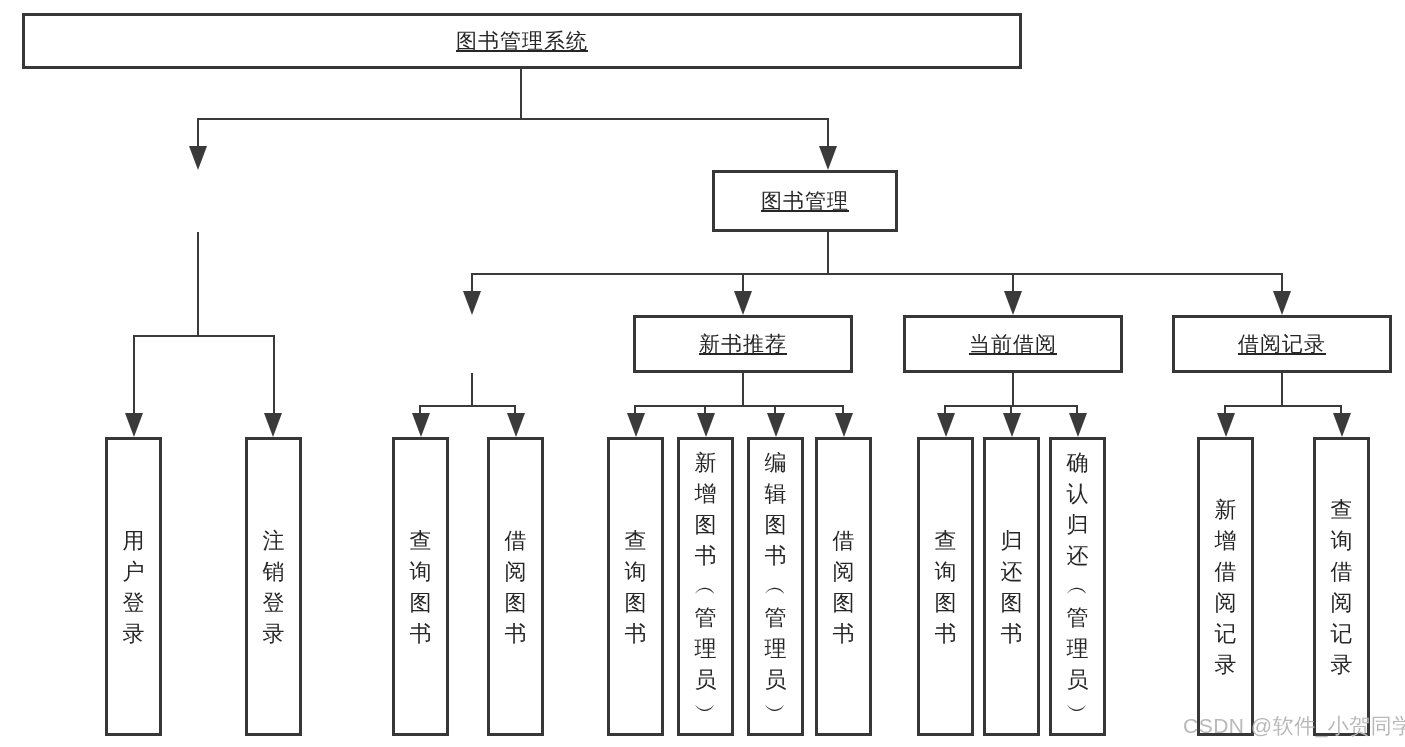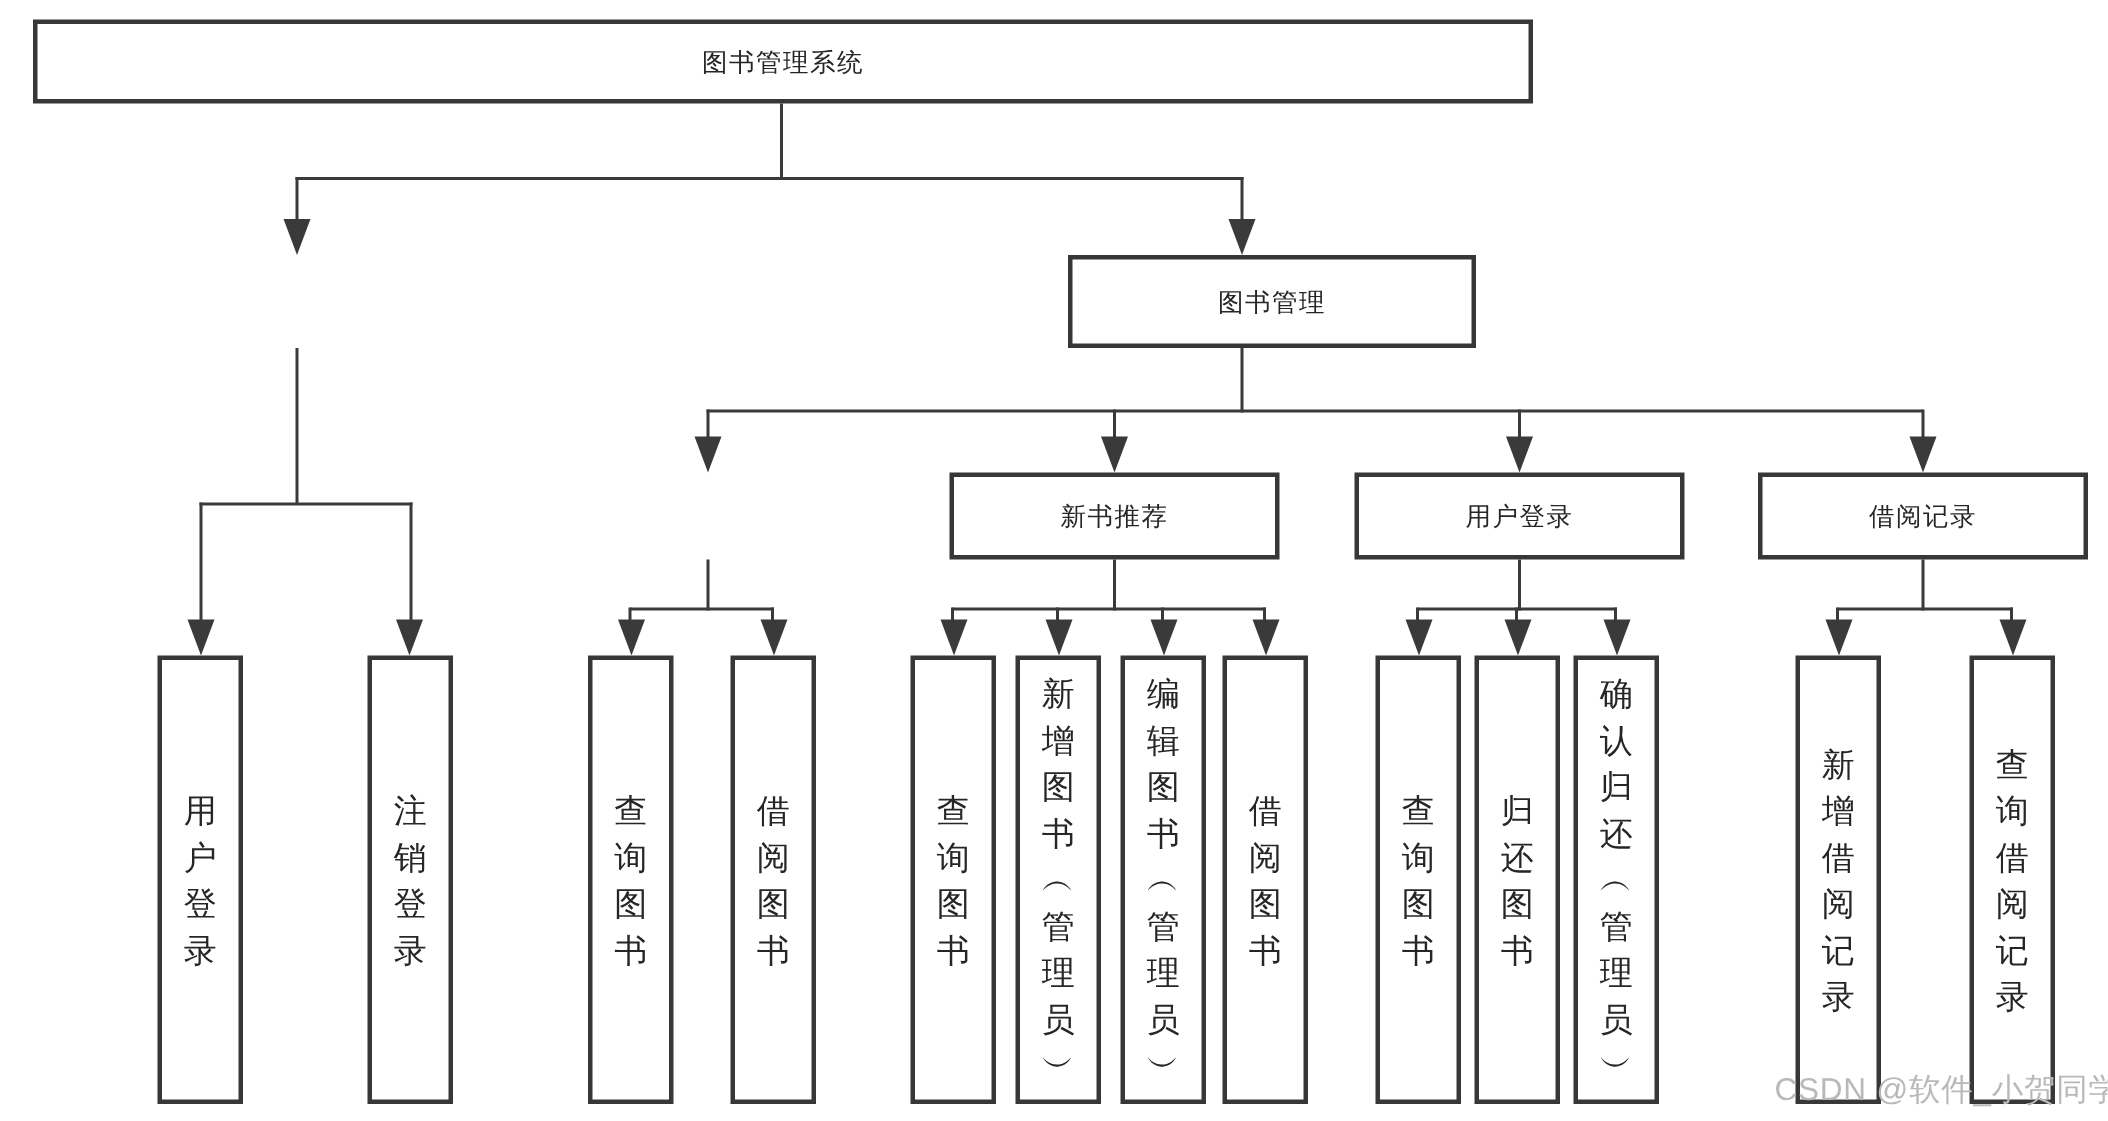--- a/index.html
+++ b/index.html
@@ -14,21 +14,21 @@
     overflow:hidden;
   }
   .box{
     position:absolute;
     box-sizing:border-box;
     border:3px solid var(--border,#373737);
     background:#fff;
     display:flex;align-items:center;justify-content:center;
     color:var(--text,#262626);
   }
-  .hlabel{font-size:17px;letter-spacing:1px;white-space:nowrap;}
+  .hlabel{font-size:21px;letter-spacing:1px;white-space:nowrap;text-decoration:underline;}
   .leaf{width:57px;height:299px;top:437px;}
   .vtext{font-size:22px;text-align:center;}
   .vtext .vchar{display:block;height:31px;line-height:31px;}
   .line{position:absolute;background:var(--line,#3a3a3a);}
   .arrow{
     position:absolute;width:0;height:0;
     border-left:9px solid transparent;
     border-right:9px solid transparent;
     border-top:24px solid var(--line,#3a3a3a);
   }
@@ -47,21 +47,21 @@
     <span class="hlabel">图书管理系统</span>
   </div>
 
   <div class="line" style="left:520px;top:69px;width:2px;height:49px;"></div>
   <div class="line" style="left:197px;top:118px;width:632px;height:2px;"></div>
   <div class="line" style="left:197px;top:118px;width:2px;height:32px;"></div>
   <div class="line" style="left:827px;top:118px;width:2px;height:32px;"></div>
   <div class="arrow" style="left:189px;top:146px;"></div>
   <div class="arrow" style="left:819px;top:146px;"></div>
 
-  <div class="box" style="left:712px;top:170px;width:272px;height:62px;">
+  <div class="box" style="left:712px;top:170px;width:186px;height:62px;">
     <span class="hlabel">图书管理</span>
   </div>
 
   <div class="line" style="left:197px;top:232px;width:2px;height:104px;"></div>
   <div class="line" style="left:133px;top:335px;width:142px;height:2px;"></div>
   <div class="line" style="left:133px;top:335px;width:2px;height:80px;"></div>
   <div class="line" style="left:273px;top:335px;width:2px;height:80px;"></div>
   <div class="arrow" style="left:125px;top:413px;"></div>
   <div class="arrow" style="left:264px;top:413px;"></div>
 
@@ -73,21 +73,21 @@
   <div class="line" style="left:1281px;top:273px;width:2px;height:20px;"></div>
   <div class="arrow" style="left:463px;top:291px;"></div>
   <div class="arrow" style="left:734px;top:291px;"></div>
   <div class="arrow" style="left:1004px;top:291px;"></div>
   <div class="arrow" style="left:1273px;top:291px;"></div>
 
   <div class="box" style="left:633px;top:315px;width:220px;height:58px;">
     <span class="hlabel">新书推荐</span>
   </div>
   <div class="box" style="left:903px;top:315px;width:220px;height:58px;">
-    <span class="hlabel">用户登录</span>
+    <span class="hlabel">当前借阅</span>
   </div>
   <div class="box" style="left:1172px;top:315px;width:220px;height:58px;">
     <span class="hlabel">借阅记录</span>
   </div>
 
   <div class="line" style="left:471px;top:373px;width:2px;height:34px;"></div>
   <div class="line" style="left:420px;top:405px;width:96px;height:2px;"></div>
   <div class="line" style="left:419px;top:405px;width:2px;height:10px;"></div>
   <div class="line" style="left:514px;top:405px;width:2px;height:10px;"></div>
   <div class="arrow" style="left:412px;top:413px;"></div>

